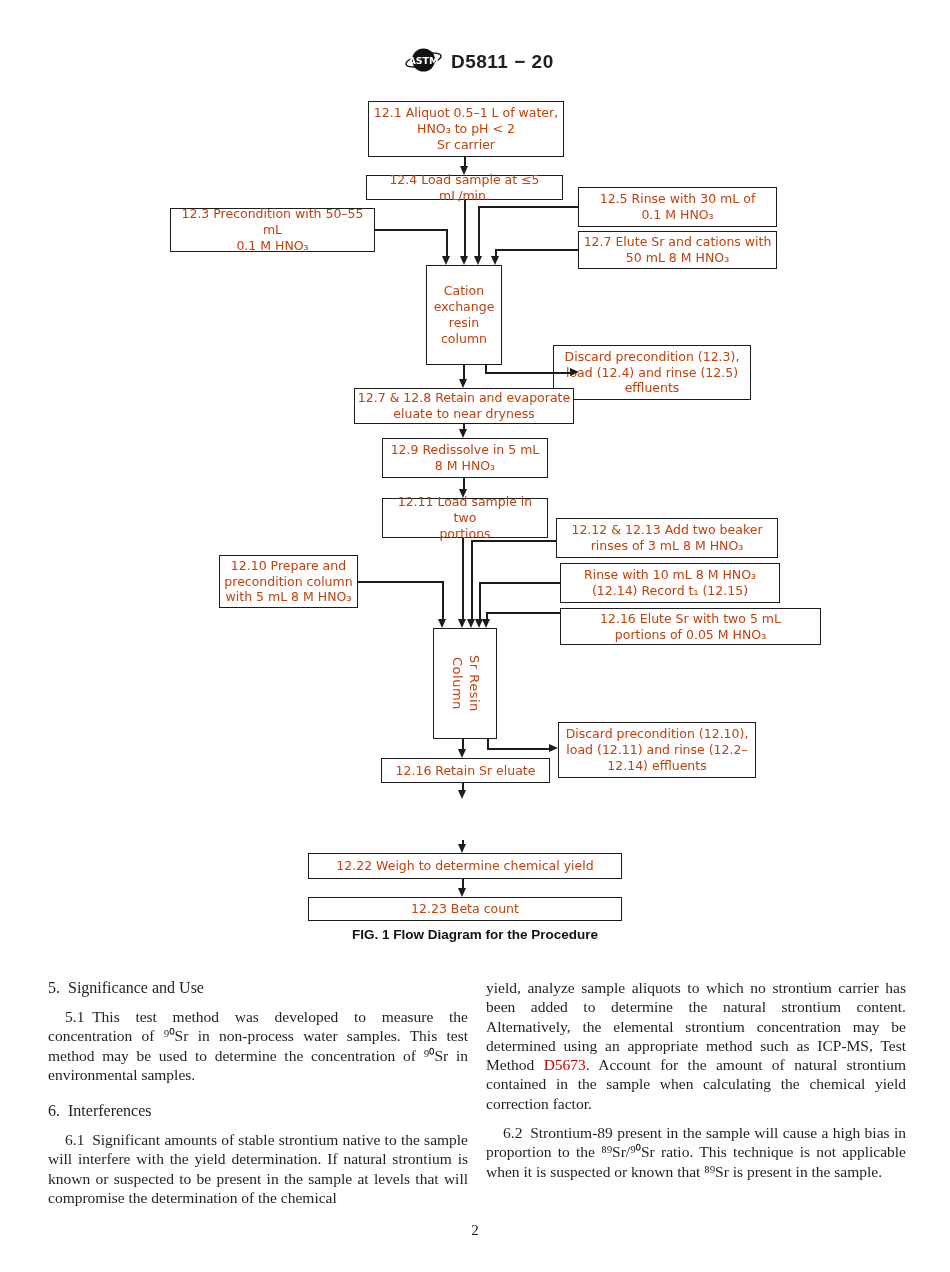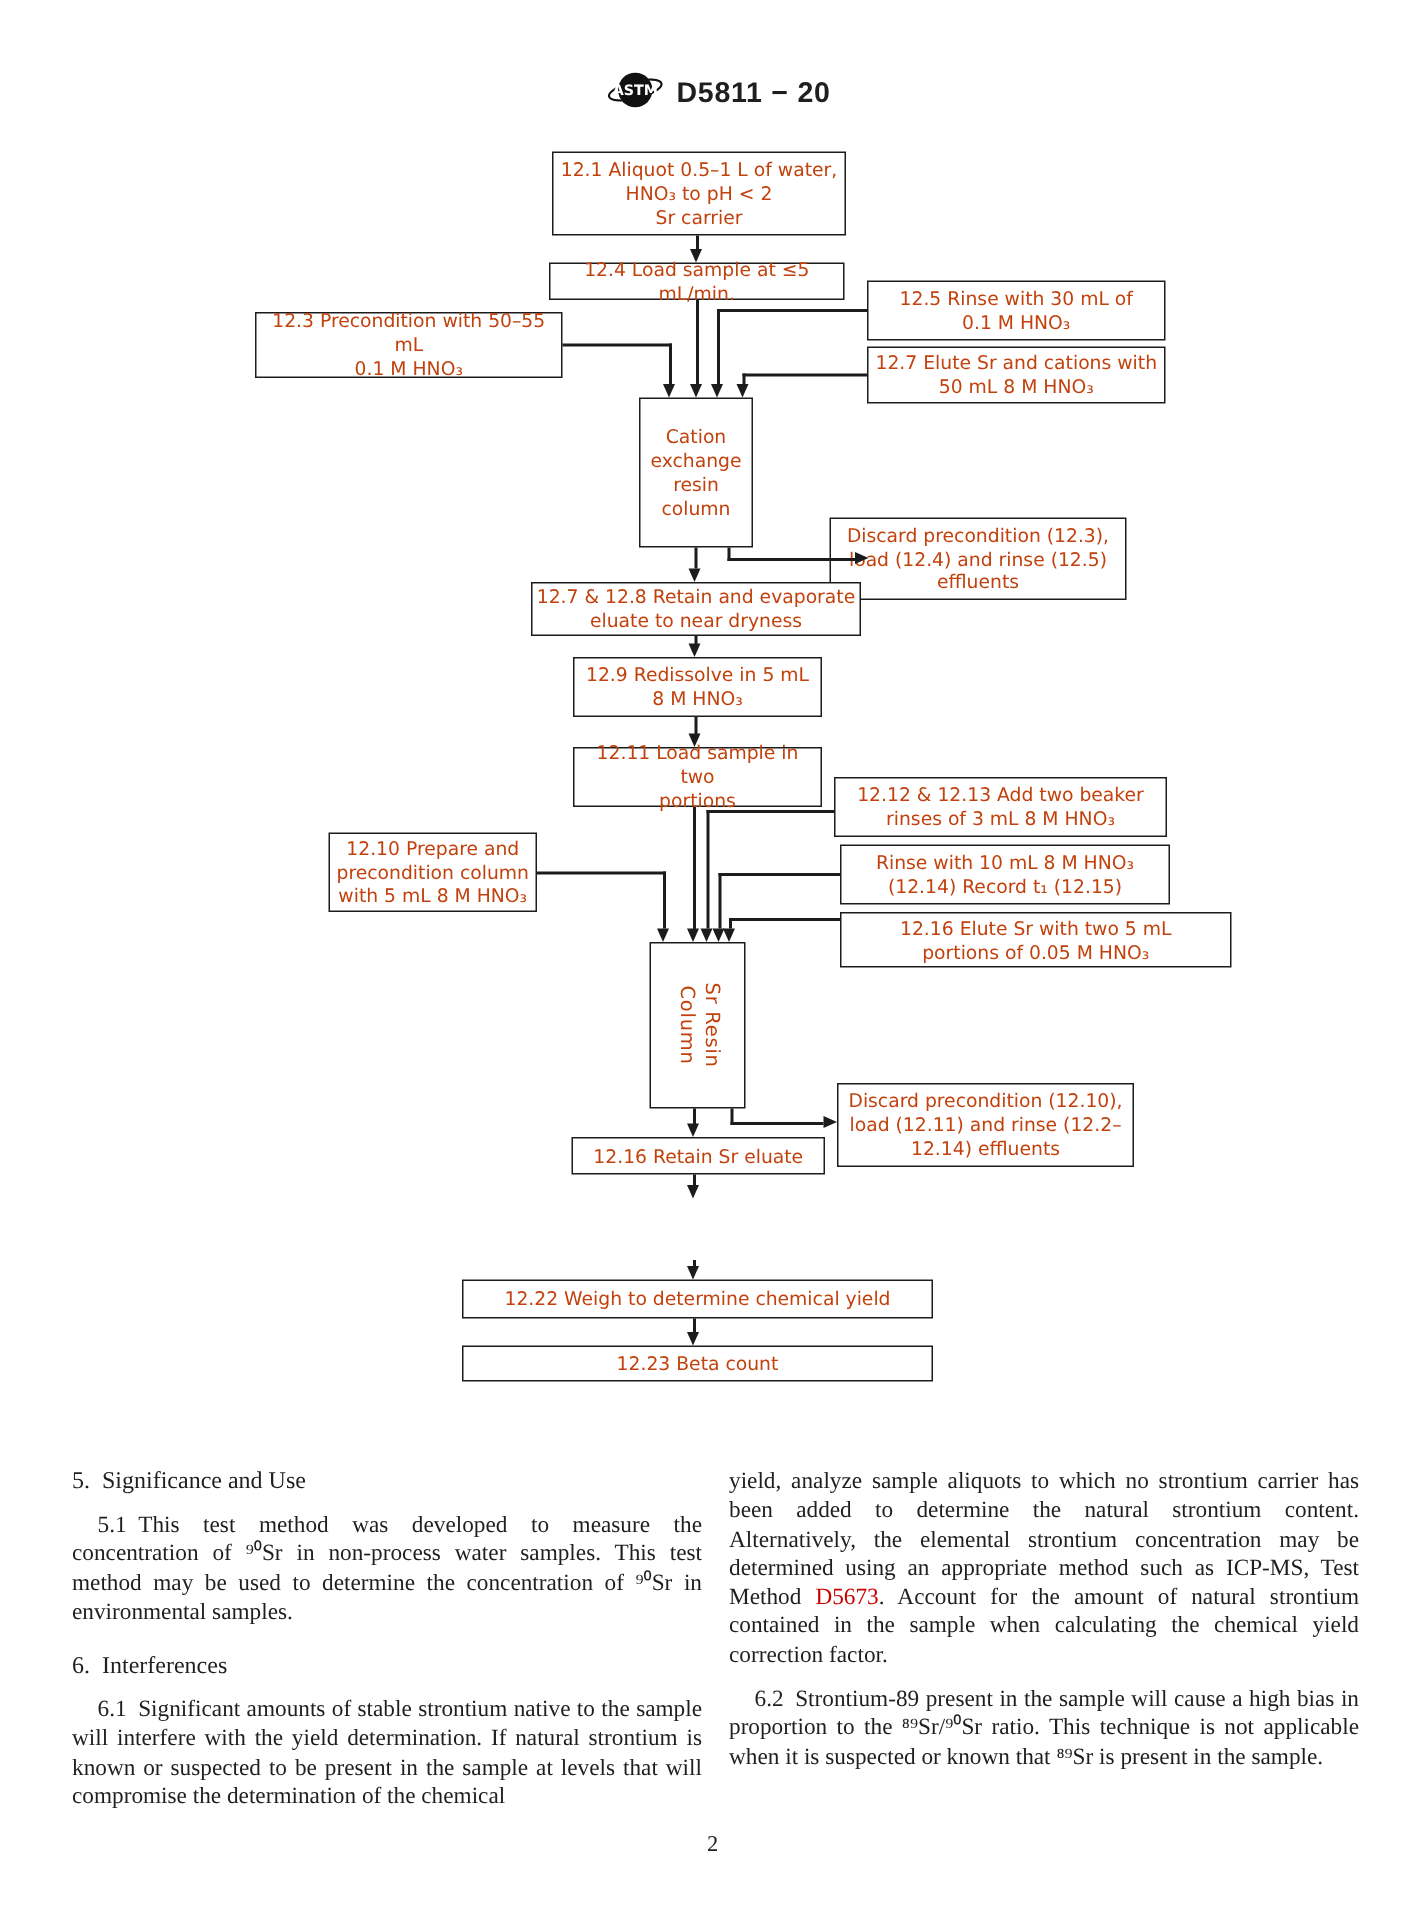--- a/index.html
+++ b/index.html
@@ -163,20 +163,21 @@
 
     <div class="ln" style="left:462px; top:783px; width:2px; height:8px;"></div>
     <div class="arrD" style="left:458px; top:790px;"></div>
 
     <div class="ln" style="left:462px; top:840px; width:2px; height:5px;"></div>
     <div class="arrD" style="left:458px; top:844px;"></div>
 
     <div class="ln" style="left:462px; top:879px; width:2px; height:10px;"></div>
     <div class="arrD" style="left:458px; top:888px;"></div>
 
+    <div class="caption">FIG. 1 Flow Diagram for the Procedure</div>
   </div>
 
   <div class="textwrap">
     <div class="col">
       <h2>5. Significance and Use</h2>
       <p>5.1 This test method was developed to measure the concentration of ⁹⁰Sr in non-process water samples. This test method may be used to determine the concentration of ⁹⁰Sr in environmental samples.</p>
       <h2 class="gap">6. Interferences</h2>
       <p>6.1 Significant amounts of stable strontium native to the sample will interfere with the yield determination. If natural strontium is known or suspected to be present in the sample at levels that will compromise the determination of the chemical</p>
     </div>
     <div class="col">

